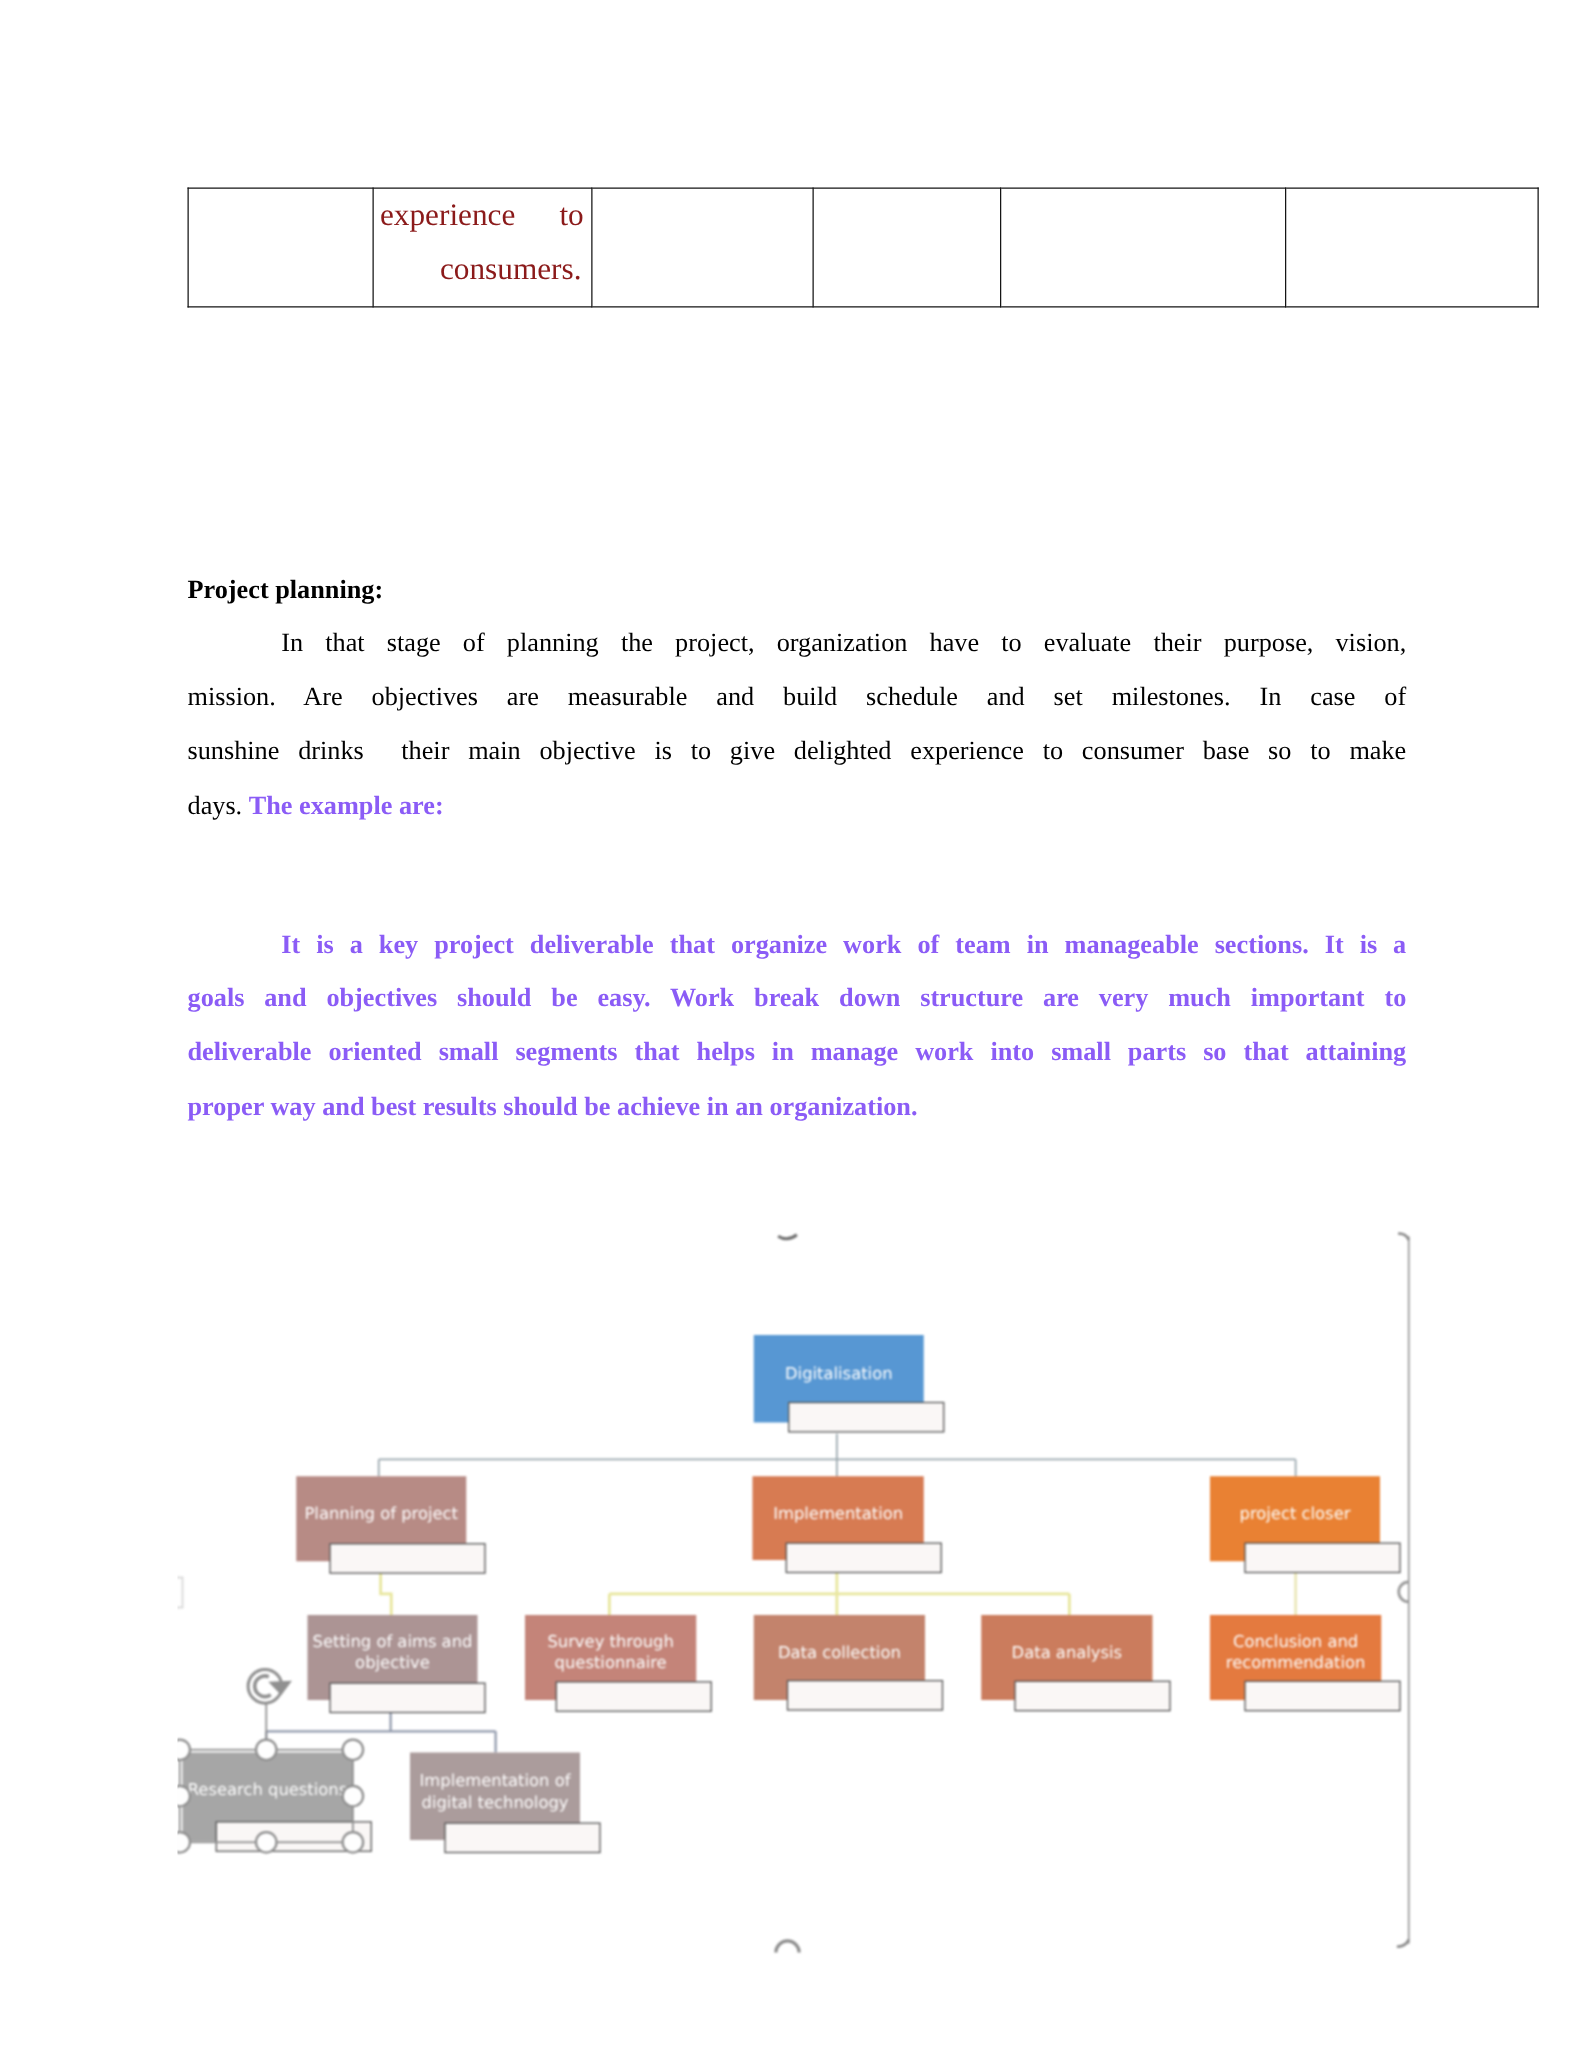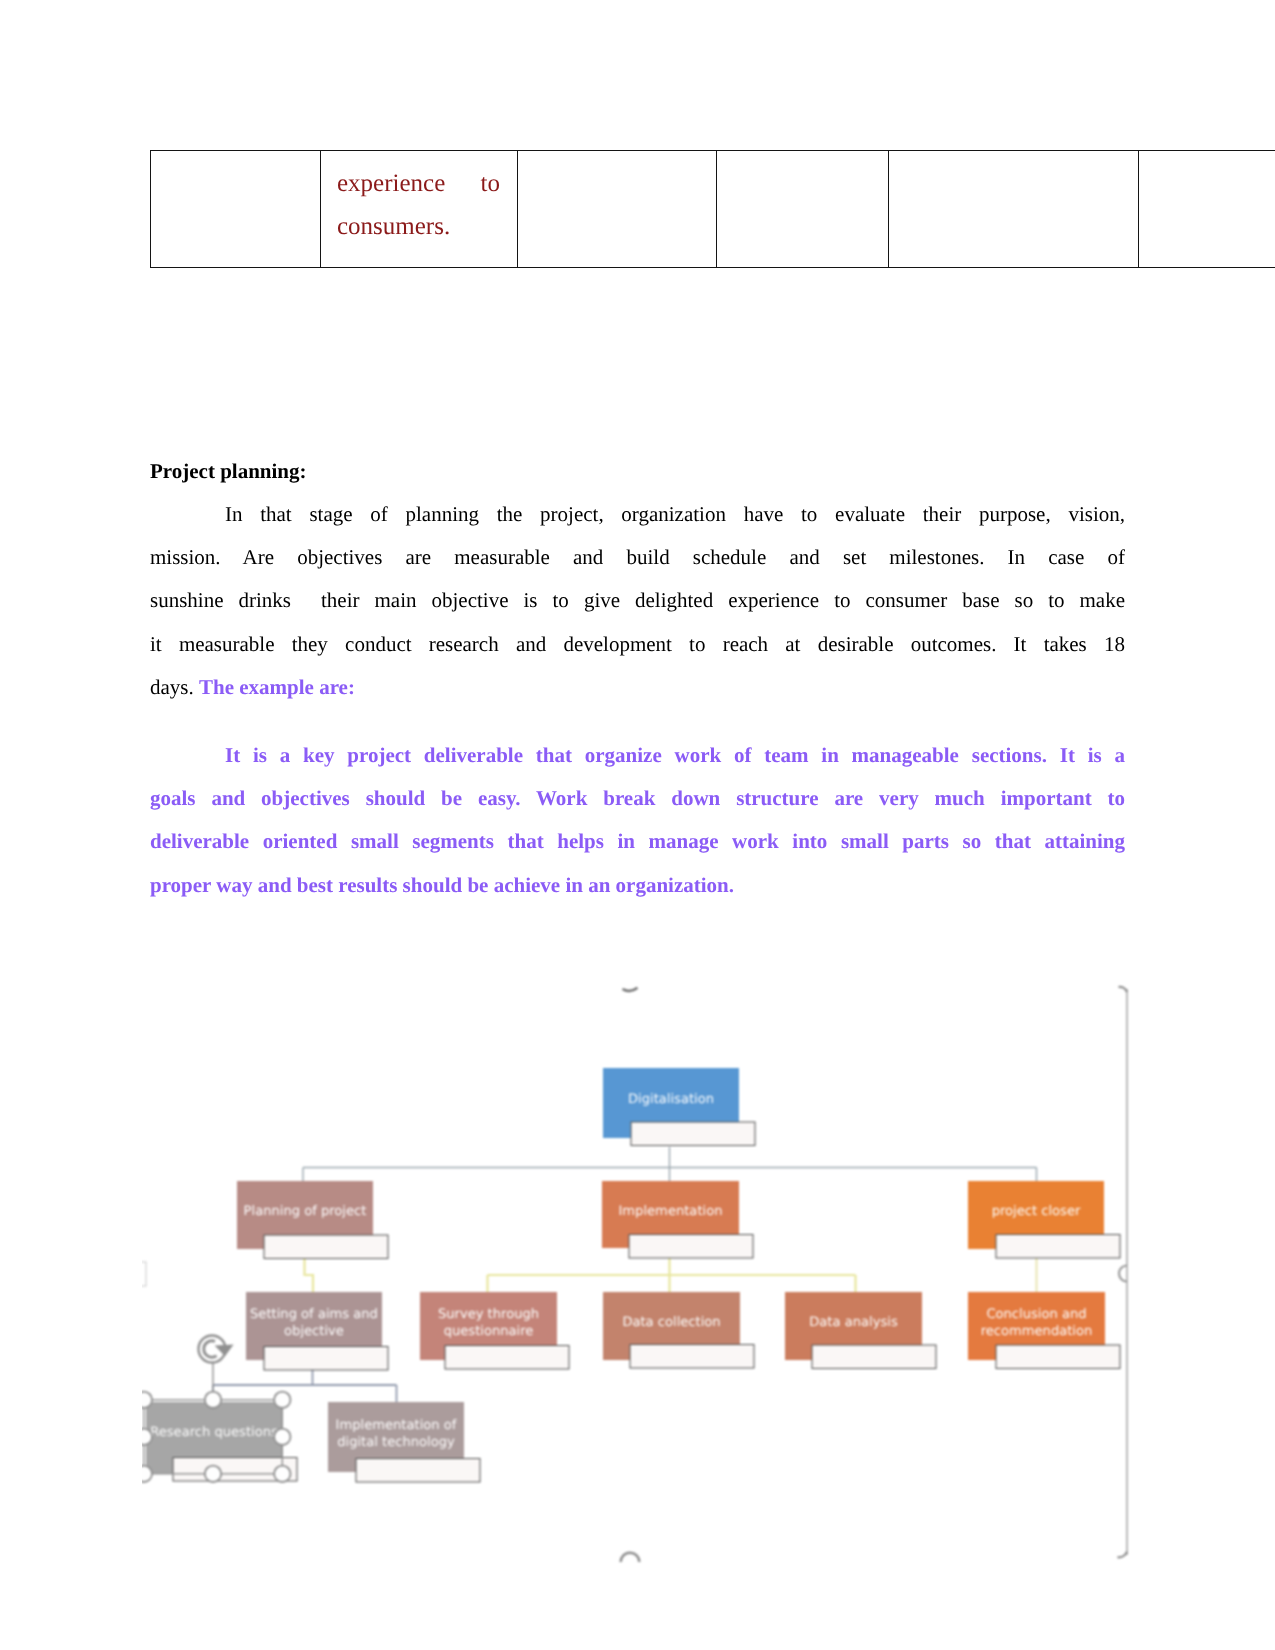--- a/index.html
+++ b/index.html
@@ -3,25 +3,25 @@
 <meta charset="utf-8">
 <style>
   html,body{margin:0;padding:0;}
   body{width:1275px;height:1650px;background:#ffffff;
        font-family:"Liberation Serif",serif;-webkit-font-smoothing:antialiased;text-rendering:geometricPrecision;}
   .page{position:relative;width:1275px;height:1650px;overflow:hidden;background:#fff;}
 
   
   .tbl{position:absolute;left:150px;top:150px;width:1081px;
        border-collapse:collapse;table-layout:fixed;}
-  .tbl td{border:1px solid #141414;vertical-align:top;padding:11px;height:94px;}
+  .tbl td{border:1px solid #141414;vertical-align:top;padding:0;height:94px;}
   .cell-txt{font-size:25px;line-height:43px;color:#8b1a1a;
             padding:0px 6px 0 5px;}
   .cell-line{display:block;text-align:justify;text-align-last:justify;}
-  .cell-line.last{text-align-last:left;}
+  .cell-line.last{text-align-last:left;margin-left:48px;}
 
   
   .txt{position:absolute;left:150px;width:975px;font-size:21px;line-height:43.2px;color:#000;margin-top:36px;}
   .bold{font-weight:bold;}
   .red{color:#8b5cf6;font-weight:bold;}
   .ln{display:block;text-align:justify;text-align-last:justify;}
   .ln.last{text-align-last:left;}
   .ln.ind{text-indent:75px;}
 
   
@@ -54,21 +54,20 @@
     </tr>
   </tbody>
     </table>
 
   <div class="txt bold" style="top:414px">Project planning:</div>
 
   <div class="txt" style="top:457px">
     <span class="ln ind"><span>In that stage of planning the project, organization have to evaluate their purpose, vision,</span></span>
     <span class="ln"><span>mission. Are objectives are measurable and build schedule and set milestones. In case of</span></span>
     <span class="ln"><span>sunshine drinks &nbsp;their main objective is to give delighted experience to consumer base so to make</span></span>
-    <span class="ln"><span>it measurable they conduct research and development to reach at desirable outcomes. It takes 18</span></span>
     <span class="ln last"><span>days. </span><span class="red">The example are:</span></span>
   </div>
 
 
   <div class="txt red" style="top:698px">
     <span class="ln ind"><span>It is a key project deliverable that organize work of team in manageable sections. It is a</span></span>
     <span class="ln"><span>goals and objectives should be easy. Work break down structure are very much important to</span></span>
     <span class="ln"><span>deliverable oriented small segments that helps in manage work into small parts so that attaining</span></span>
     <span class="ln last"><span>proper way and best results should be achieve in an organization.</span></span>
   </div>

